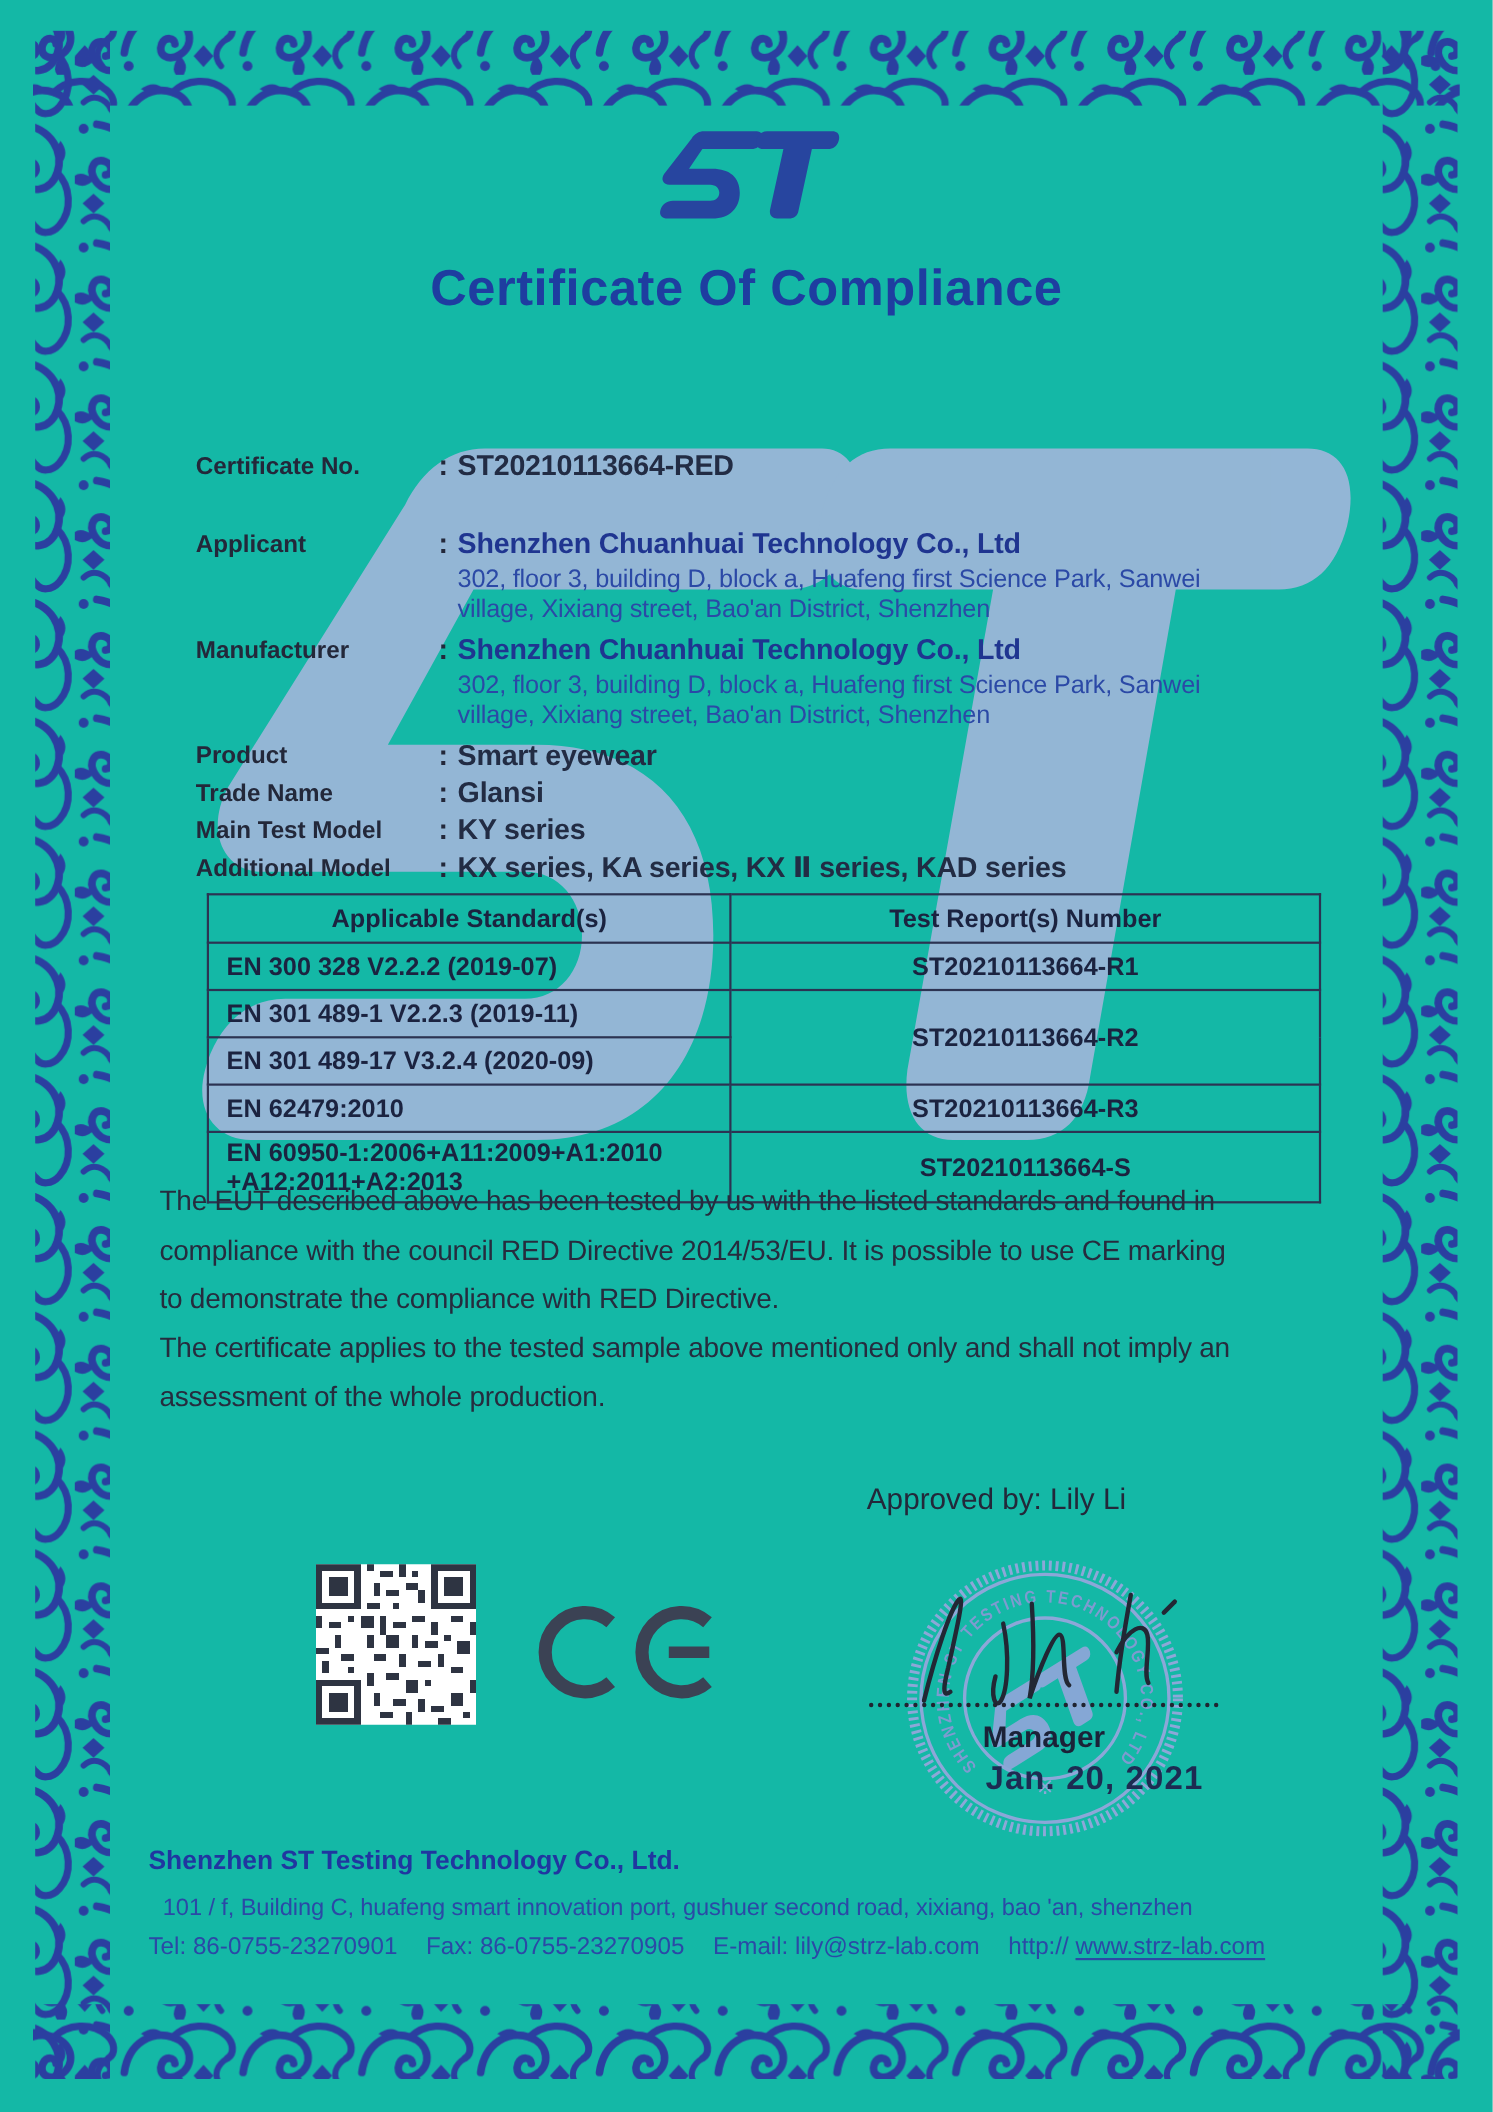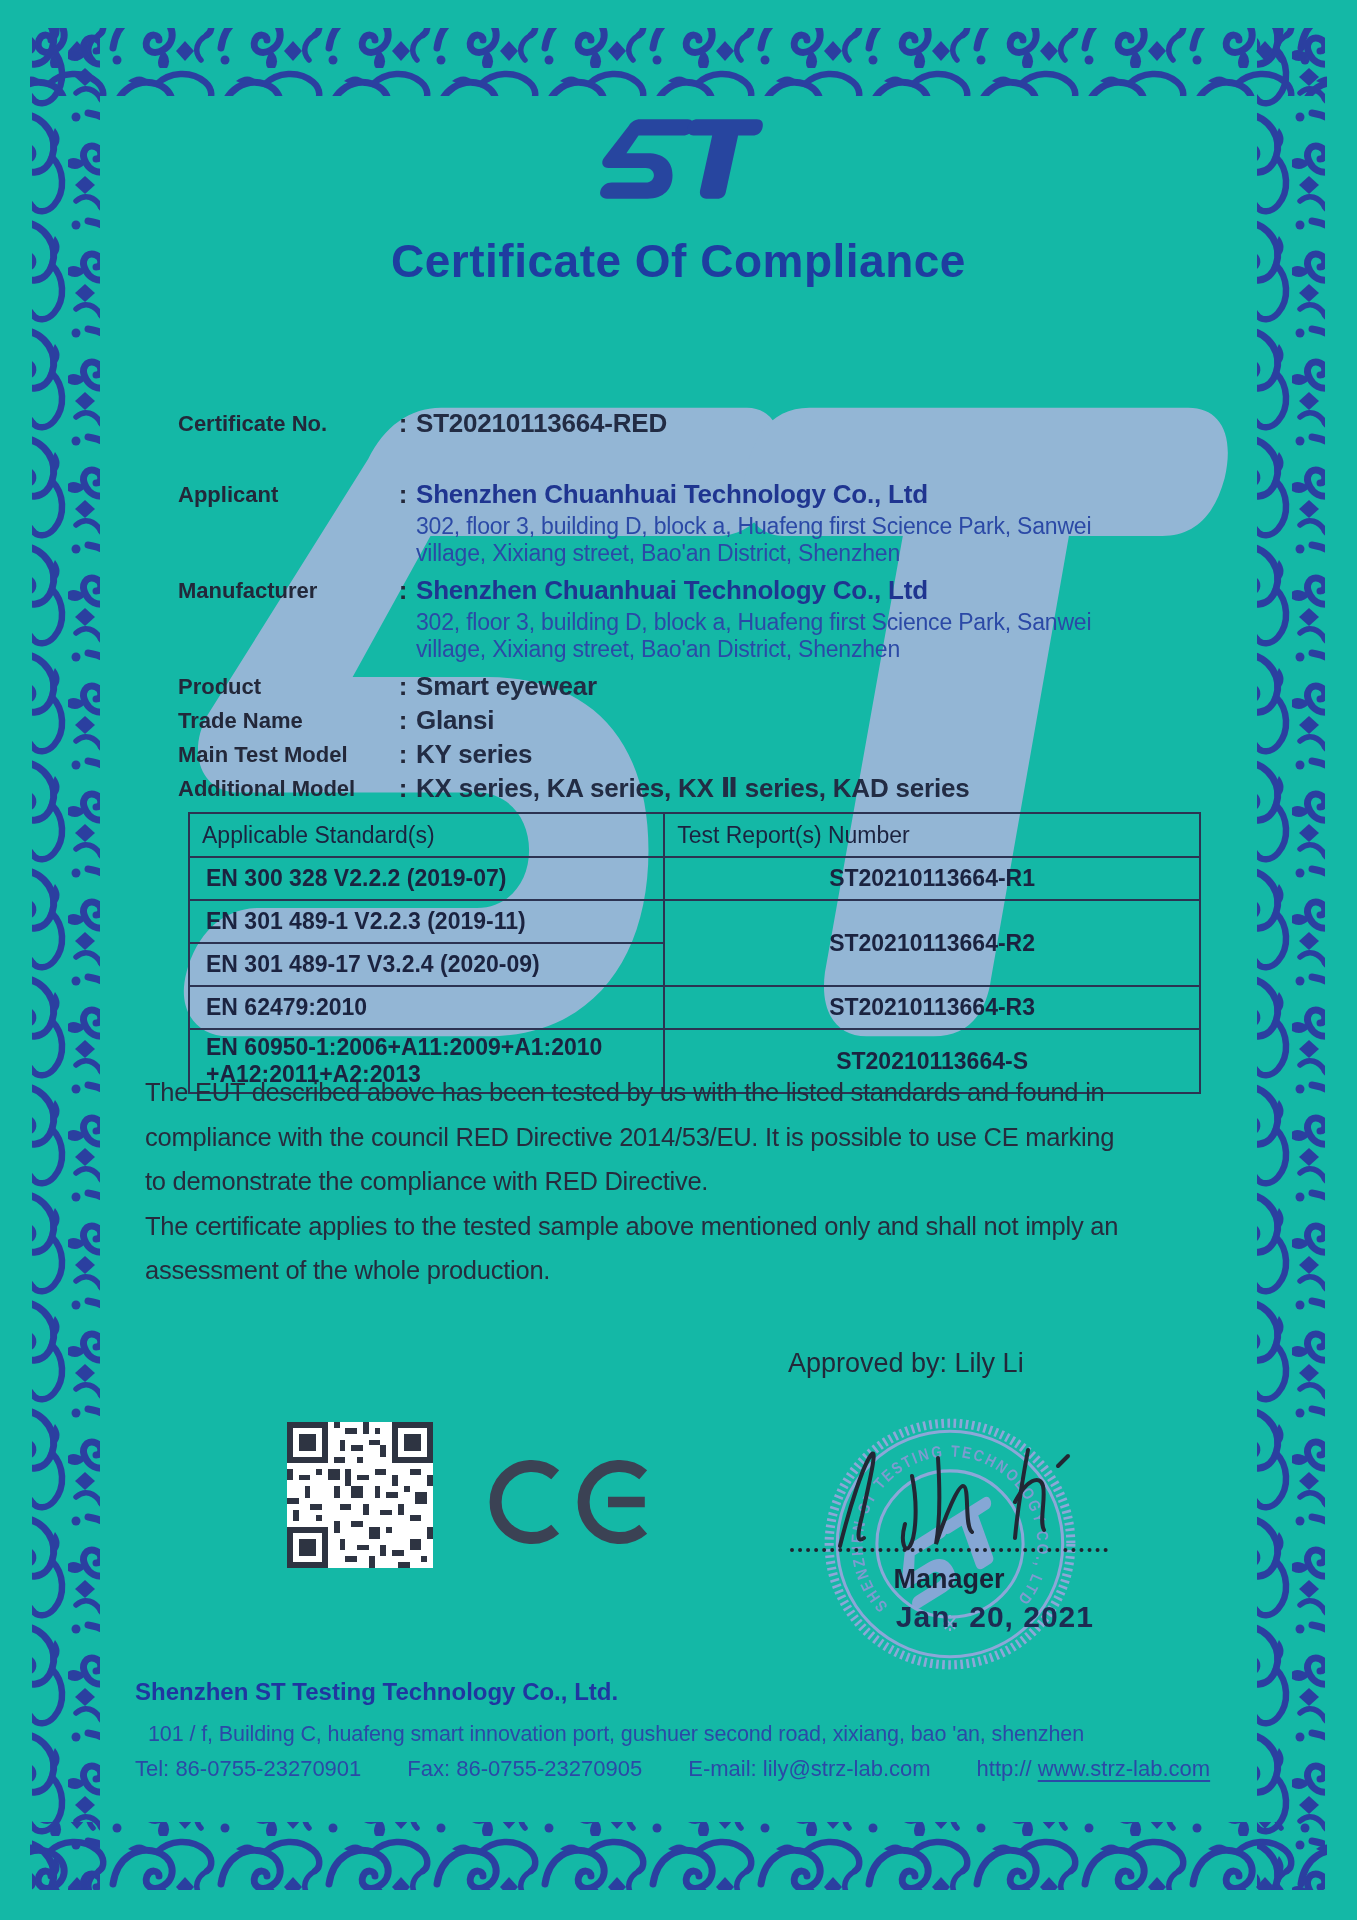--- a/index.html
+++ b/index.html
@@ -27,21 +27,21 @@
   .addr{padding-left:238px;font-size:23px;font-weight:400;color:#2b49a6;line-height:27px;letter-spacing:-.2px;}
   .gap-lg{margin-bottom:40px;}
   .gap-sm{margin-bottom:8px;}
 
   
   .std-table{left:188px;top:812px;width:1013px;border-collapse:collapse;table-layout:fixed;}
   .std-table th,.std-table td{
     border:2px solid #2c3352;font-size:23px;font-weight:700;color:#1b2340;
     padding:4px 12px;line-height:27px;
   }
-  .std-table th{text-align:left;height:34px;font-weight:400;}
+  .std-table th{text-align:center;height:34px;font-weight:700;}
   .std-table td.std{ text-align:left;padding-left:16px;height:33px;}
   .std-table td.rep{ text-align:center;}
   .col-std{width:47%;} .col-rep{width:53%;}
 
   
   .body-text{left:145px;top:1070px;width:1120px;font-size:25.5px;color:#262c3e;letter-spacing:-.25px;}
   .body-text .ln{line-height:44.5px;white-space:nowrap;}
 
   
   .approved{left:788px;top:1348px;font-size:27px;color:#23283a;}
@@ -50,21 +50,21 @@
   .stamp-wrap{left:782px;top:1408px;width:336px;height:280px;}
   .stamp-svg{position:absolute;left:36px;top:4px;}
   .sig-svg{position:absolute;left:10px;top:20px;}
   .dotline{position:absolute;left:8px;top:140px;width:318px;border-bottom:4px dotted #1f2430;}
   .mgr{position:absolute;left:8px;top:156px;width:318px;text-align:center;font-size:27px;font-weight:700;color:#1b2238;}
   .sdate{position:absolute;left:-6px;top:192px;width:318px;text-align:right;font-size:30px;font-weight:700;color:#1d2b52;letter-spacing:1px;}
 
   
   .f-company{left:135px;top:1678px;font-size:24px;font-weight:700;color:#2036a0;}
   .f-address{left:148px;top:1722px;font-size:21.5px;color:#2b49a6;letter-spacing:-.1px;}
-  .f-contact{left:135px;top:1756px;font-size:22px;color:#2b49a6;display:flex;gap:24px;align-items:baseline;}
+  .f-contact{left:135px;top:1756px;font-size:22px;color:#2b49a6;display:flex;gap:4px;align-items:baseline;}
   .f-contact .grp{margin-right:22px;white-space:nowrap;}
   .f-url{text-decoration:underline;text-underline-offset:4px;}
 </style>
 </head>
 <body>
 
 <div class="page">
 
   <svg class="abs" width="1357" height="1920" viewBox="0 0 1357 1920" style="left:0;top:0">
     <defs>

